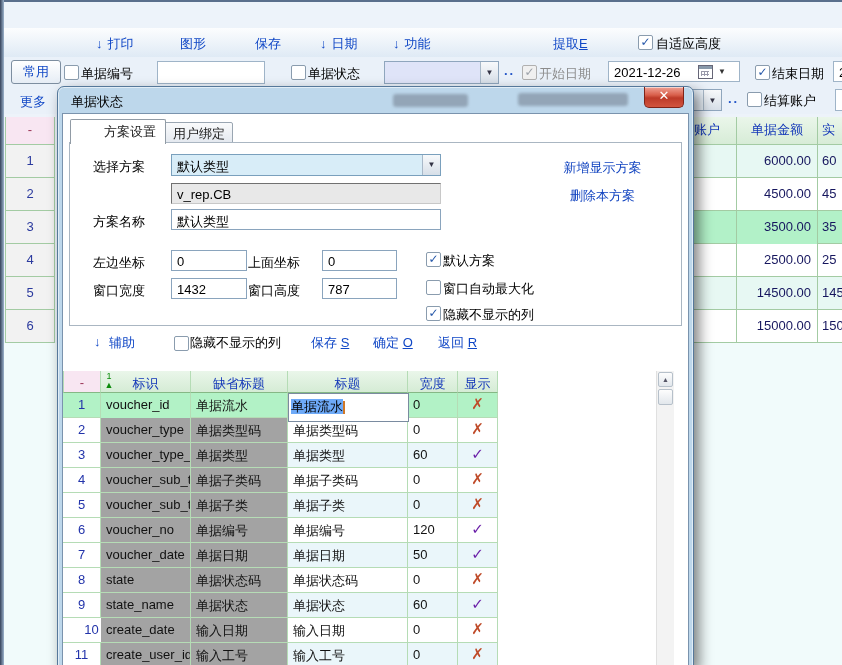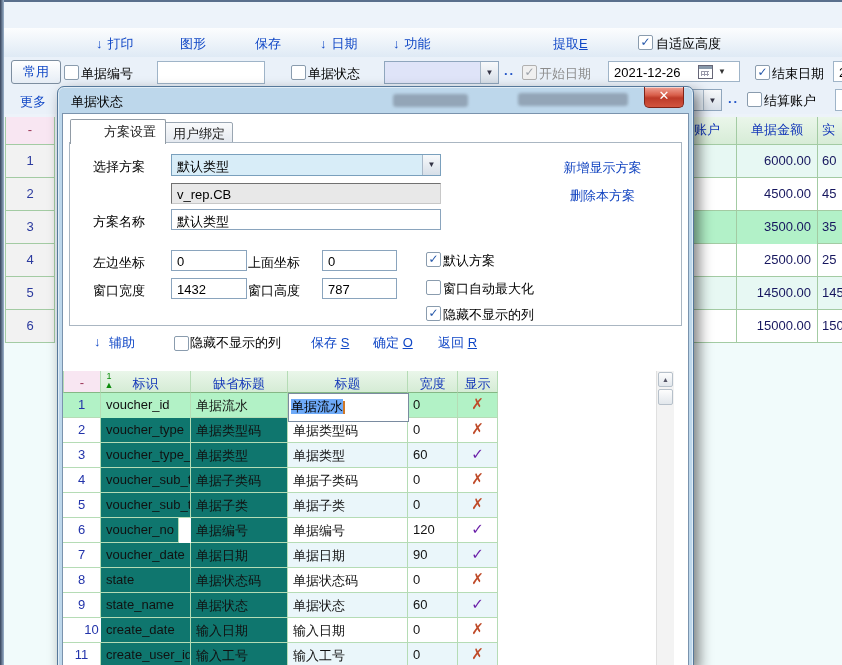--- a/index.html
+++ b/index.html
@@ -83,21 +83,21 @@
   .dlink{position:absolute;width:165px;text-align:center;color:#1244c0;}
   .hot u{text-decoration:underline;}
   
   .grid-area{left:0px;top:257px;width:612px;height:295px;background:#fff;overflow:hidden;}
   .gcell{position:absolute;box-sizing:border-box;border-right:1px solid #b5dcb5;border-bottom:1px solid #b5dcb5;
      padding-top:4px;overflow:hidden;white-space:nowrap;}
   .ghdr{background:linear-gradient(#eaf6ea,#d5ecd5);color:#1236b8;text-align:center;border-bottom:1px solid #85b885;}
   .gcorner{background:#f8e6f2;color:#993355;text-align:center;border-left:1px solid #b5dcb5;border-bottom:1px solid #85b885;}
   .gnum{color:#2233aa;text-align:center;}
   .gid{padding-left:5px;color:#111;}
-  .gtint{background:#0f766e;}
+  .gtint{background:#a3a3a3;}
   .galt{background:#eaf6fa;}
   .gwhite{background:#fff;}
   .gsel{background:#b2f2c6;}
   .gshow{text-align:center;font-weight:bold;font-size:15px;padding-top:2px;}
   .ok-mark{color:#6a1fa8;}
   .no-mark{color:#bf4a28;}
   .sorter{position:absolute;left:3px;top:1px;width:10px;line-height:9px;font-size:9px;color:#0a8a0a;text-align:center;}
   .editor{position:absolute;left:225px;top:22px;width:121px;height:29px;background:#fff;
      border:1px solid #7a8ba0;z-index:3;box-sizing:border-box;padding:4px 0 0 2px;}
   .editor .selbg{background:#6eaaf8;color:#000;}
@@ -275,30 +275,30 @@
             <div class="gcell gwhite gid" style="left:225px;top:97px;width:120px;height:25px;">单据子类码</div>
             <div class="gcell gwhite gid" style="left:345px;top:97px;width:50px;height:25px;">0</div>
             <div class="gcell gwhite gshow no-mark" style="left:395px;top:97px;width:40px;height:25px;">✗</div>
             <div class="gcell gnum gwhite" style="left:0px;top:122px;width:38px;height:25px;">5</div>
             <div class="gcell gtint gid" style="left:38px;top:122px;width:90px;height:25px;">voucher_sub_type</div>
             <div class="gcell gtint gid" style="left:128px;top:122px;width:97px;height:25px;">单据子类</div>
             <div class="gcell galt gid" style="left:225px;top:122px;width:120px;height:25px;">单据子类</div>
             <div class="gcell galt gid" style="left:345px;top:122px;width:50px;height:25px;">0</div>
             <div class="gcell galt gshow no-mark" style="left:395px;top:122px;width:40px;height:25px;">✗</div>
             <div class="gcell gnum gwhite" style="left:0px;top:147px;width:38px;height:25px;">6</div>
-            <div class="gcell gtint gid" style="left:38px;top:147px;width:78px;height:25px;">voucher_no</div>
+            <div class="gcell gtint gid" style="left:38px;top:147px;width:90px;height:25px;">voucher_no</div>
             <div class="gcell gtint gid" style="left:128px;top:147px;width:97px;height:25px;">单据编号</div>
             <div class="gcell gwhite gid" style="left:225px;top:147px;width:120px;height:25px;">单据编号</div>
             <div class="gcell gwhite gid" style="left:345px;top:147px;width:50px;height:25px;">120</div>
             <div class="gcell gwhite gshow ok-mark" style="left:395px;top:147px;width:40px;height:25px;">✓</div>
             <div class="gcell gnum gwhite" style="left:0px;top:172px;width:38px;height:25px;">7</div>
             <div class="gcell gtint gid" style="left:38px;top:172px;width:90px;height:25px;">voucher_date</div>
             <div class="gcell gtint gid" style="left:128px;top:172px;width:97px;height:25px;">单据日期</div>
             <div class="gcell galt gid" style="left:225px;top:172px;width:120px;height:25px;">单据日期</div>
-            <div class="gcell galt gid" style="left:345px;top:172px;width:50px;height:25px;">90</div>
+            <div class="gcell galt gid" style="left:345px;top:172px;width:50px;height:25px;">50</div>
             <div class="gcell galt gshow ok-mark" style="left:395px;top:172px;width:40px;height:25px;">✓</div>
             <div class="gcell gnum gwhite" style="left:0px;top:197px;width:38px;height:25px;">8</div>
             <div class="gcell gtint gid" style="left:38px;top:197px;width:90px;height:25px;">state</div>
             <div class="gcell gtint gid" style="left:128px;top:197px;width:97px;height:25px;">单据状态码</div>
             <div class="gcell gwhite gid" style="left:225px;top:197px;width:120px;height:25px;">单据状态码</div>
             <div class="gcell gwhite gid" style="left:345px;top:197px;width:50px;height:25px;">0</div>
             <div class="gcell gwhite gshow no-mark" style="left:395px;top:197px;width:40px;height:25px;">✗</div>
             <div class="gcell gnum gwhite" style="left:0px;top:222px;width:38px;height:25px;">9</div>
             <div class="gcell gtint gid" style="left:38px;top:222px;width:90px;height:25px;">state_name</div>
             <div class="gcell gtint gid" style="left:128px;top:222px;width:97px;height:25px;">单据状态</div>

